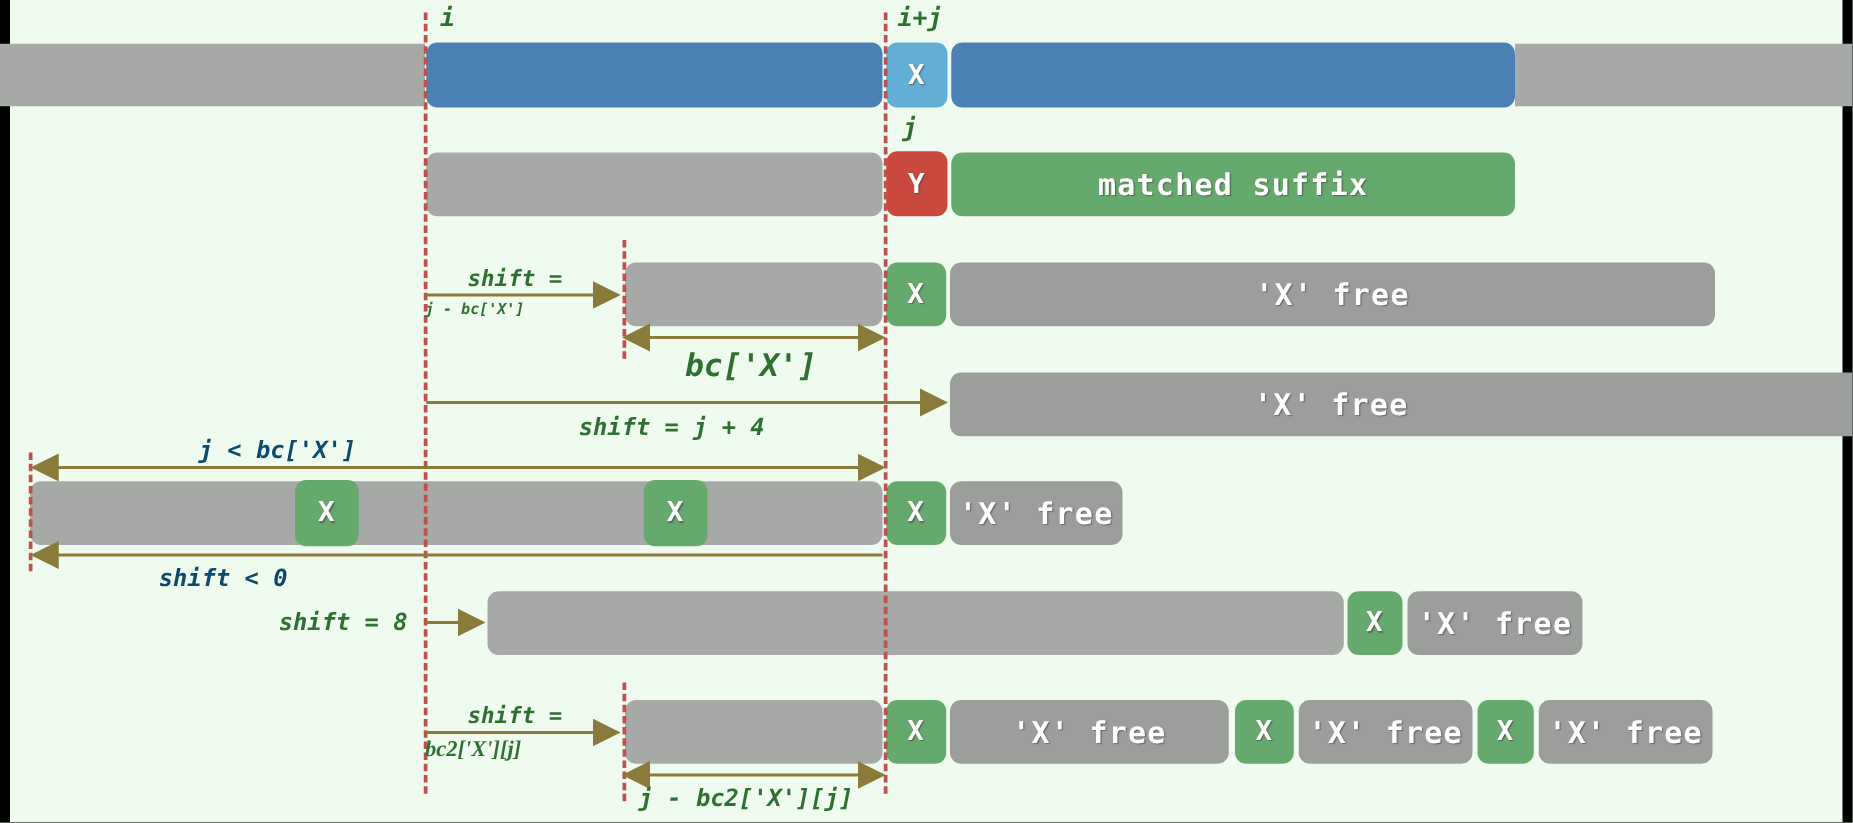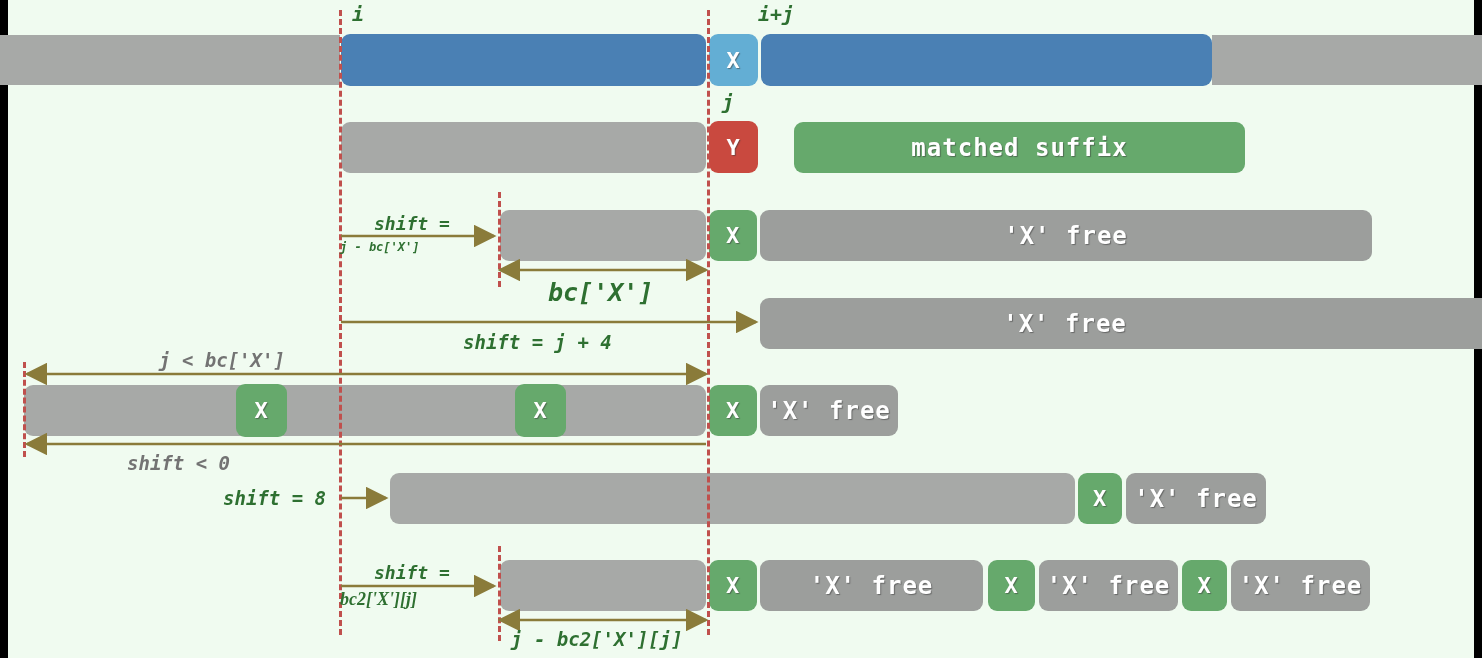--- a/index.html
+++ b/index.html
@@ -54,21 +54,21 @@
     border-left: 3px dashed #c0504d;
   }
   .lbl {
     position: absolute;
     font-family: "DejaVu Sans Mono", monospace;
     font-style: italic;
     font-weight: bold;
     color: #2e7031;
     white-space: nowrap;
   }
-  .lbl.red-text { color: #737373; }
+  .lbl.red-text { color: #0c4a6e; }
 
   
   #arrows {
     position: absolute;
     left: 0; top: 0;
     width: 1482px; height: 658px;
     pointer-events: none;
   }
 </style>
 </head>
@@ -80,21 +80,21 @@
   <div class="page-edge right"></div>
 
   <div class="bar gray square" style="left:0px; top:35px; width:340px; height:50px;"></div>
   <div class="bar blue" style="left:341px; top:34px; width:365px; height:52px;"></div>
   <div class="bar lightblue" style="left:709px; top:34px; width:49px; height:52px; font-size:22px;">X</div>
   <div class="bar blue" style="left:761px; top:34px; width:451px; height:52px;"></div>
   <div class="bar gray square" style="left:1212px; top:35px; width:270px; height:50px;"></div>
 
   <div class="bar gray" style="left:341px; top:122px; width:365px; height:51px;"></div>
   <div class="bar red" style="left:709px; top:121px; width:49px; height:52px; font-size:22px;">Y</div>
-  <div class="bar green" style="left:761px; top:122px; width:451px; height:51px; font-size:24px;margin-left:33px;">matched suffix</div>
+  <div class="bar green" style="left:761px; top:122px; width:451px; height:51px; font-size:24px;">matched suffix</div>
 
   <div class="bar gray" style="left:500px; top:210px; width:206px; height:51px;"></div>
   <div class="bar green" style="left:709px; top:210px; width:48px; height:51px; font-size:22px;">X</div>
   <div class="bar gray2" style="left:760px; top:210px; width:612px; height:51px; font-size:24px;">'X' free</div>
 
   <div class="bar gray2" style="left:760px; top:298px; width:740px; height:51px; font-size:24px;
               justify-content:center; padding-right:130px;">'X' free</div>
 
   <div class="bar gray" style="left:24px; top:385px; width:682px; height:51px;"></div>
   <div class="bar green" style="left:236px; top:384px; width:51px; height:53px; font-size:22px;">X</div>
@@ -141,21 +141,21 @@
     <line x1="27" y1="444" x2="706" y2="444" stroke="#8a7b3a" stroke-width="2.5" marker-start="url(#atail)"></line>
 
     <line x1="341" y1="498" x2="386" y2="498" stroke="#8a7b3a" stroke-width="2.5" marker-end="url(#ahead)"></line>
 
     <line x1="341" y1="586" x2="494" y2="586" stroke="#8a7b3a" stroke-width="2.5" marker-end="url(#ahead)"></line>
 
     <line x1="500" y1="620" x2="706" y2="620" stroke="#8a7b3a" stroke-width="2.5" marker-start="url(#atail)" marker-end="url(#ahead)"></line>
   </svg>
 
   <div class="lbl" style="left:352px; top:2px; font-size:20px;">i</div>
-  <div class="lbl" style="left:718px; top:2px; font-size:20px;margin-left:40px;">i+j</div>
+  <div class="lbl" style="left:718px; top:2px; font-size:20px;">i+j</div>
   <div class="lbl" style="left:722px; top:90px; font-size:20px;">j</div>
 
   <div class="lbl" style="left:374px; top:213px; font-size:18px;">shift =</div>
   <div class="lbl" style="left:340px; top:240px; font-size:12px;">j - bc['X']</div>
   <div class="lbl" style="left:548px; top:278px; font-size:25px;">bc['X']</div>
 
   <div class="lbl" style="left:463px; top:331px; font-size:19px;">shift = j + 4</div>
 
   <div class="lbl red-text" style="left:159px; top:349px; font-size:19px;">j &lt; bc['X']</div>
   <div class="lbl red-text" style="left:127px; top:452px; font-size:19px;">shift &lt; 0</div>

